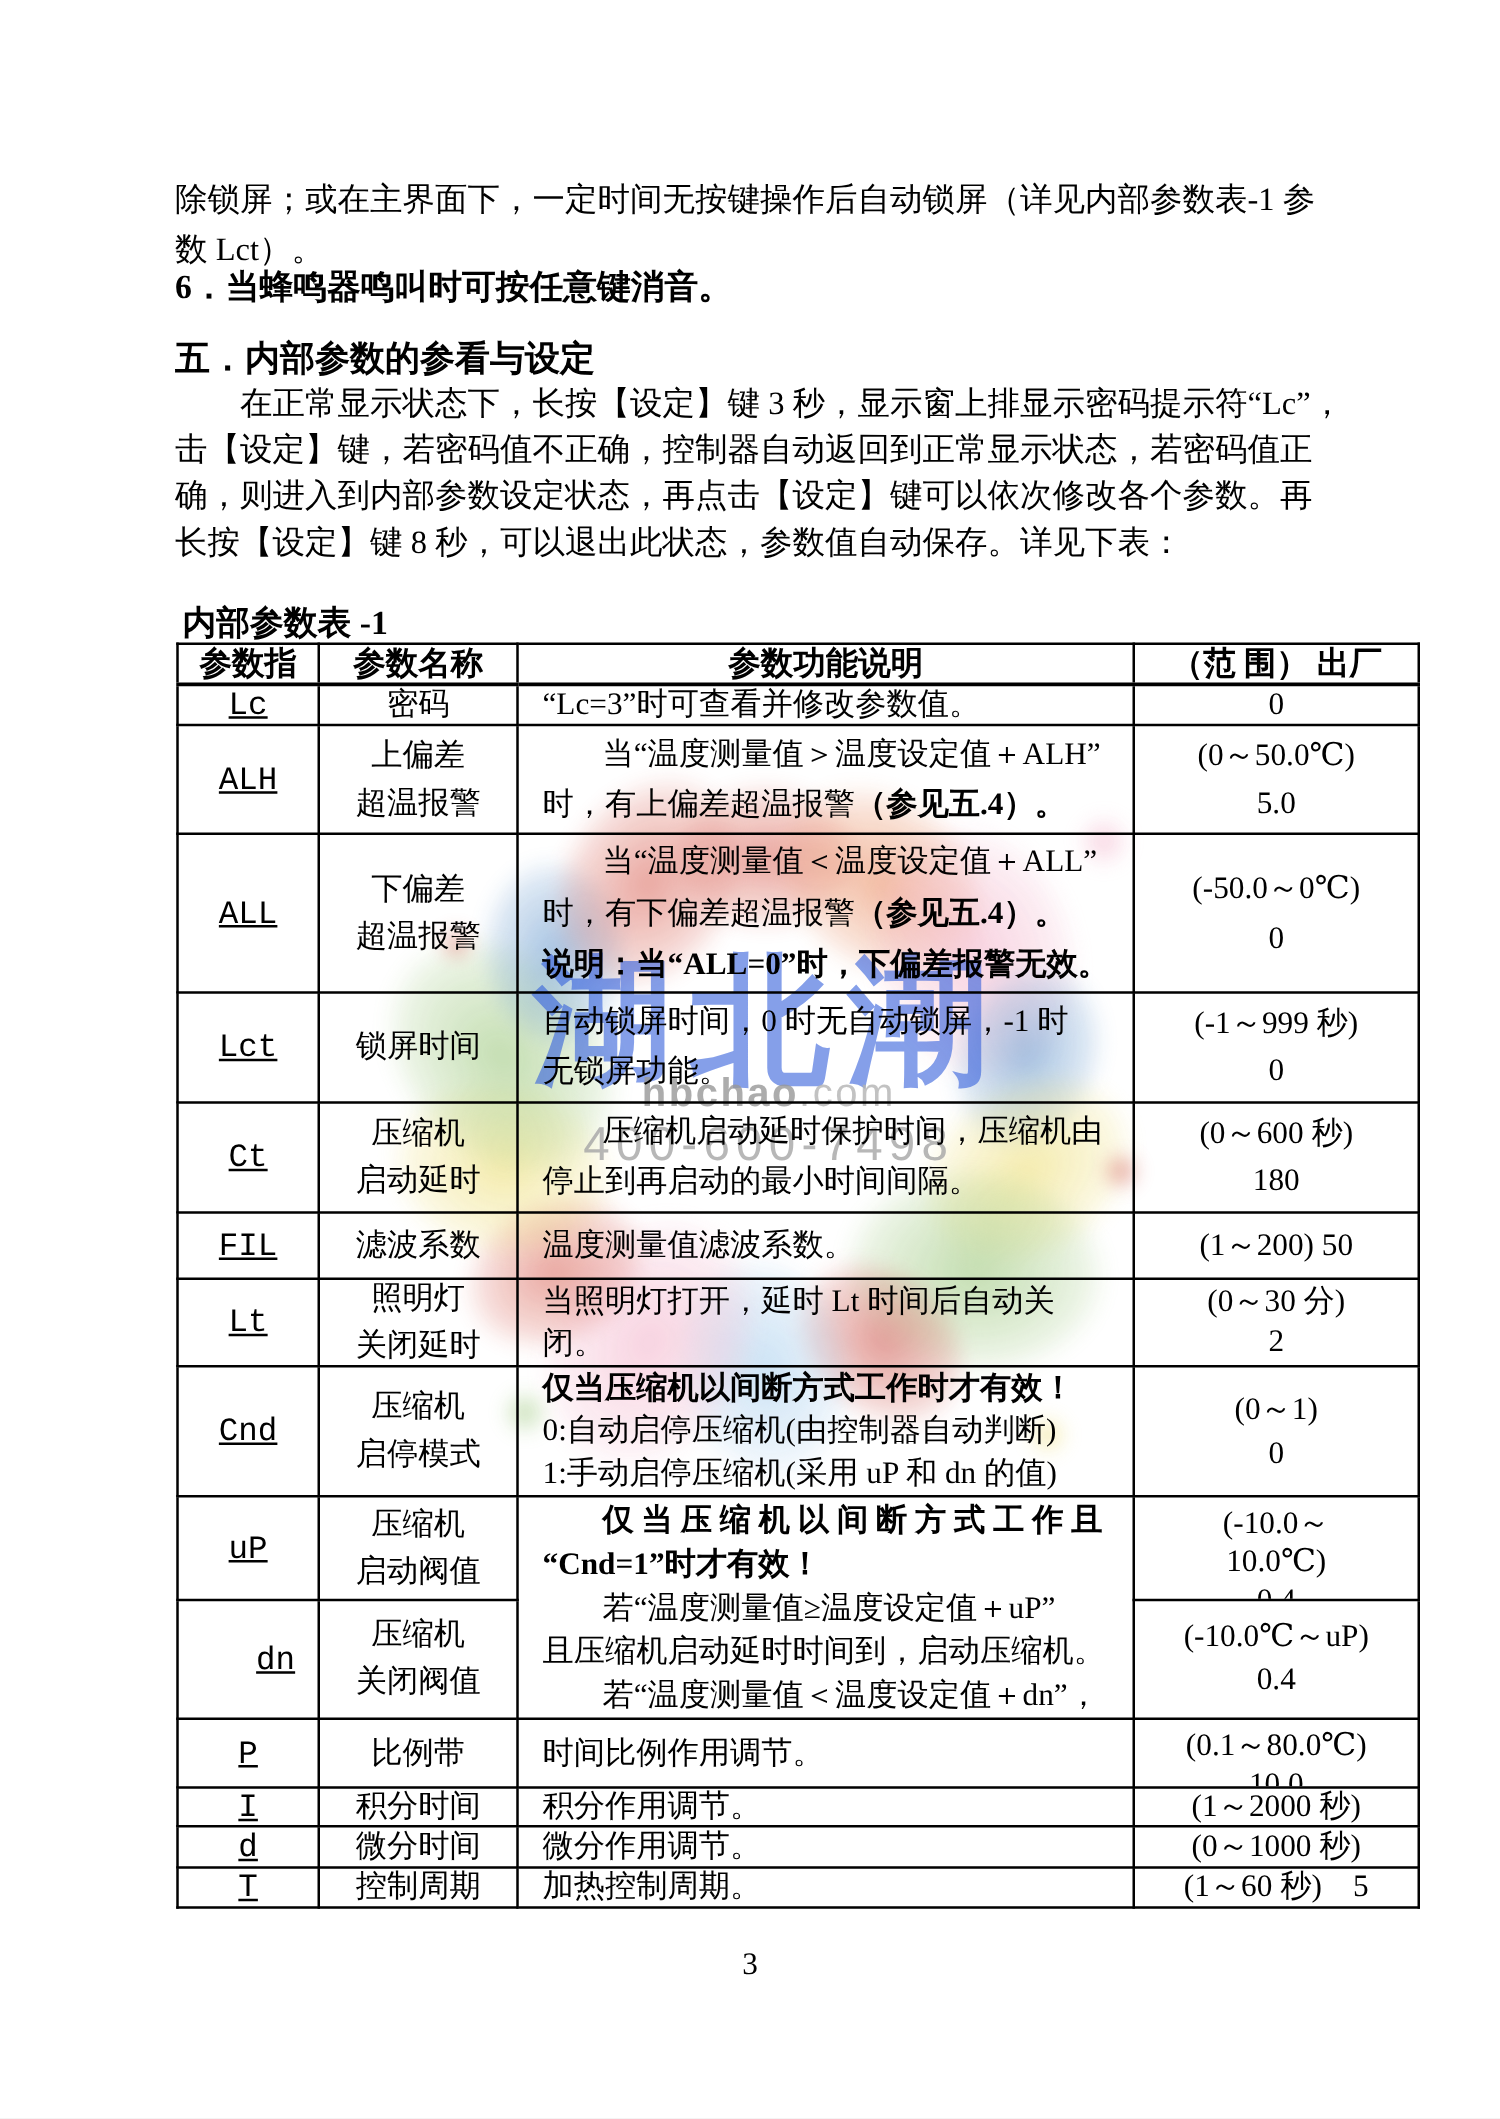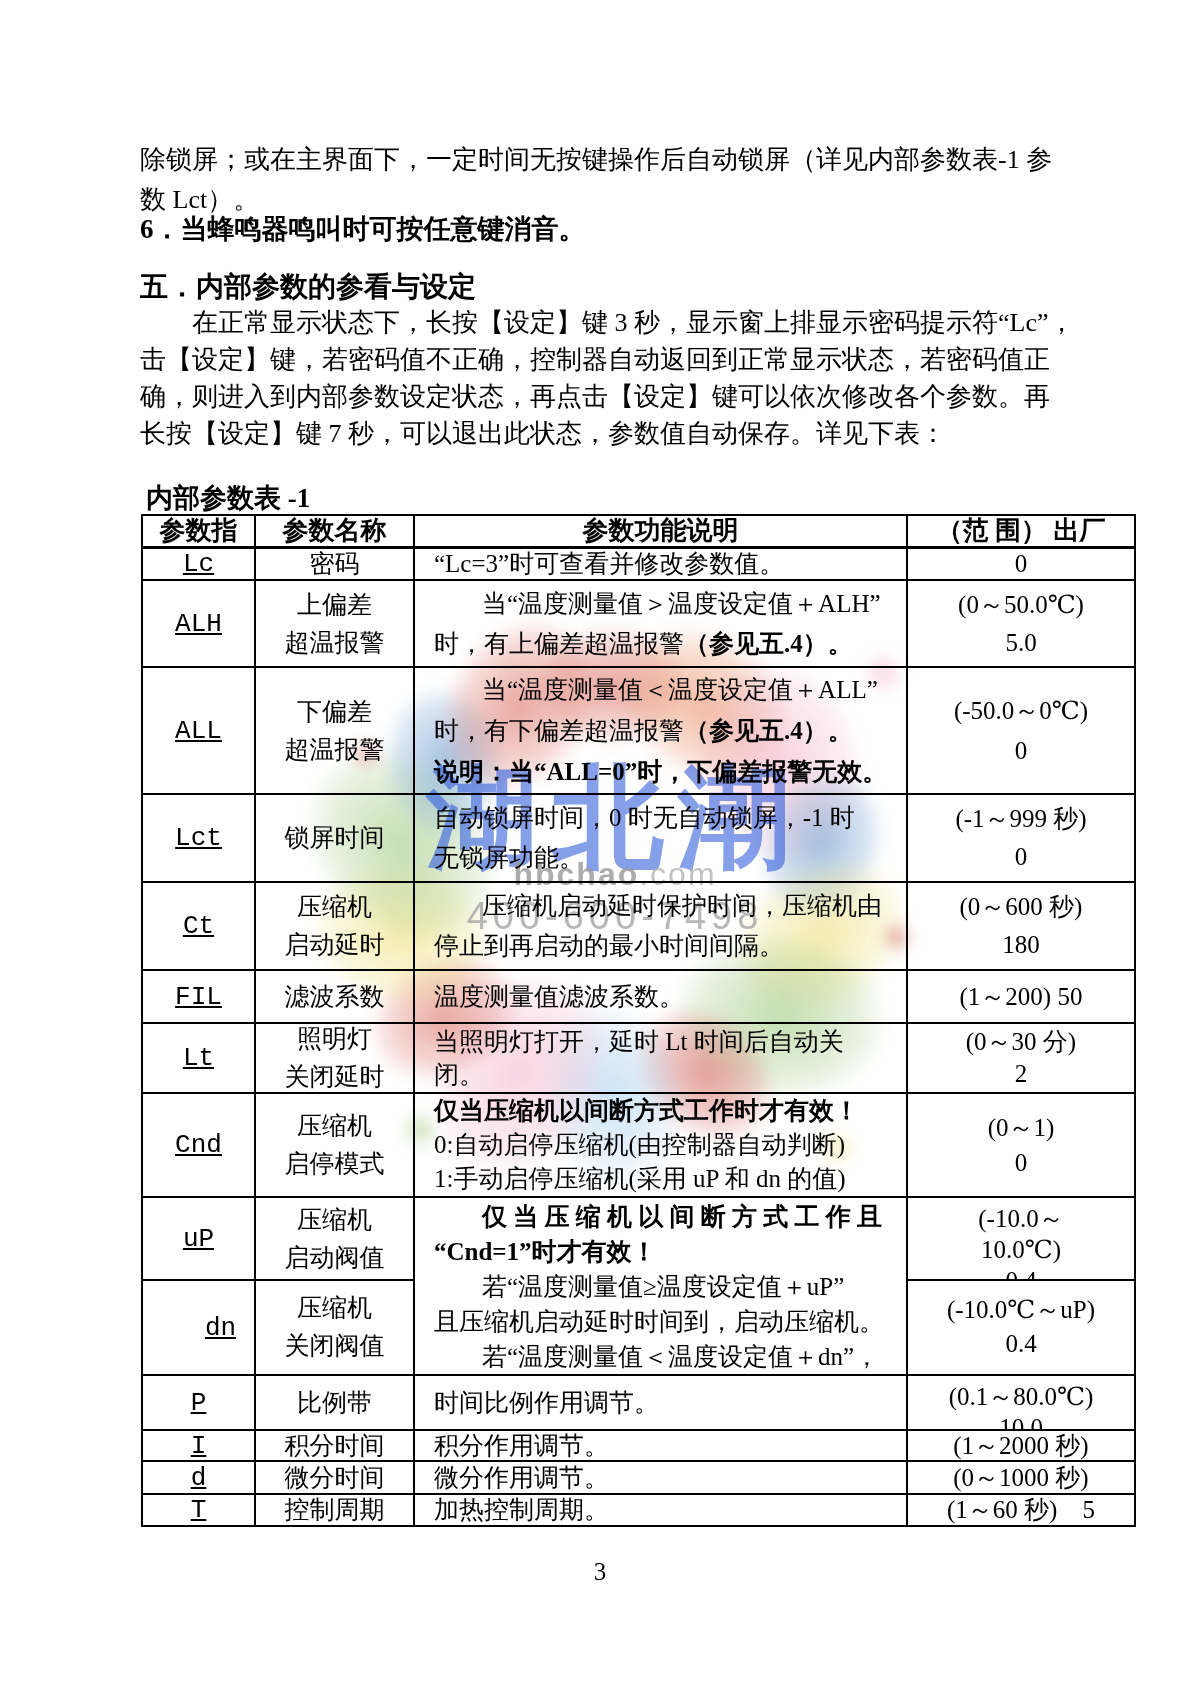--- a/index.html
+++ b/index.html
@@ -105,21 +105,21 @@
       </div>
 
     <div class="abs item6">6．当蜂鸣器鸣叫时可按任意键消音。</div>
 
     <div class="abs heading">五．内部参数的参看与设定</div>
 
     <div class="abs bodypara">
         <div class="tline">在正常显示状态下，长按【设定】键 3 秒，显示窗上排显示密码提示符“Lc”，</div>
         <div class="tline">击【设定】键，若密码值不正确，控制器自动返回到正常显示状态，若密码值正</div>
         <div class="tline">确，则进入到内部参数设定状态，再点击【设定】键可以依次修改各个参数。再</div>
-        <div class="tline">长按【设定】键 7 秒，可以退出此状态，参数值自动保存。详见下表：</div>
+        <div class="tline">长按【设定】键 8 秒，可以退出此状态，参数值自动保存。详见下表：</div>
       </div>
 
     <div class="abs tbl-title">内部参数表 -1</div>
 
     <table class="params" id="param-table">
       <colgroup>
         <col style="width:113px">
           <col style="width:159px">
           <col style="width:493px">
           <col style="width:228px">

